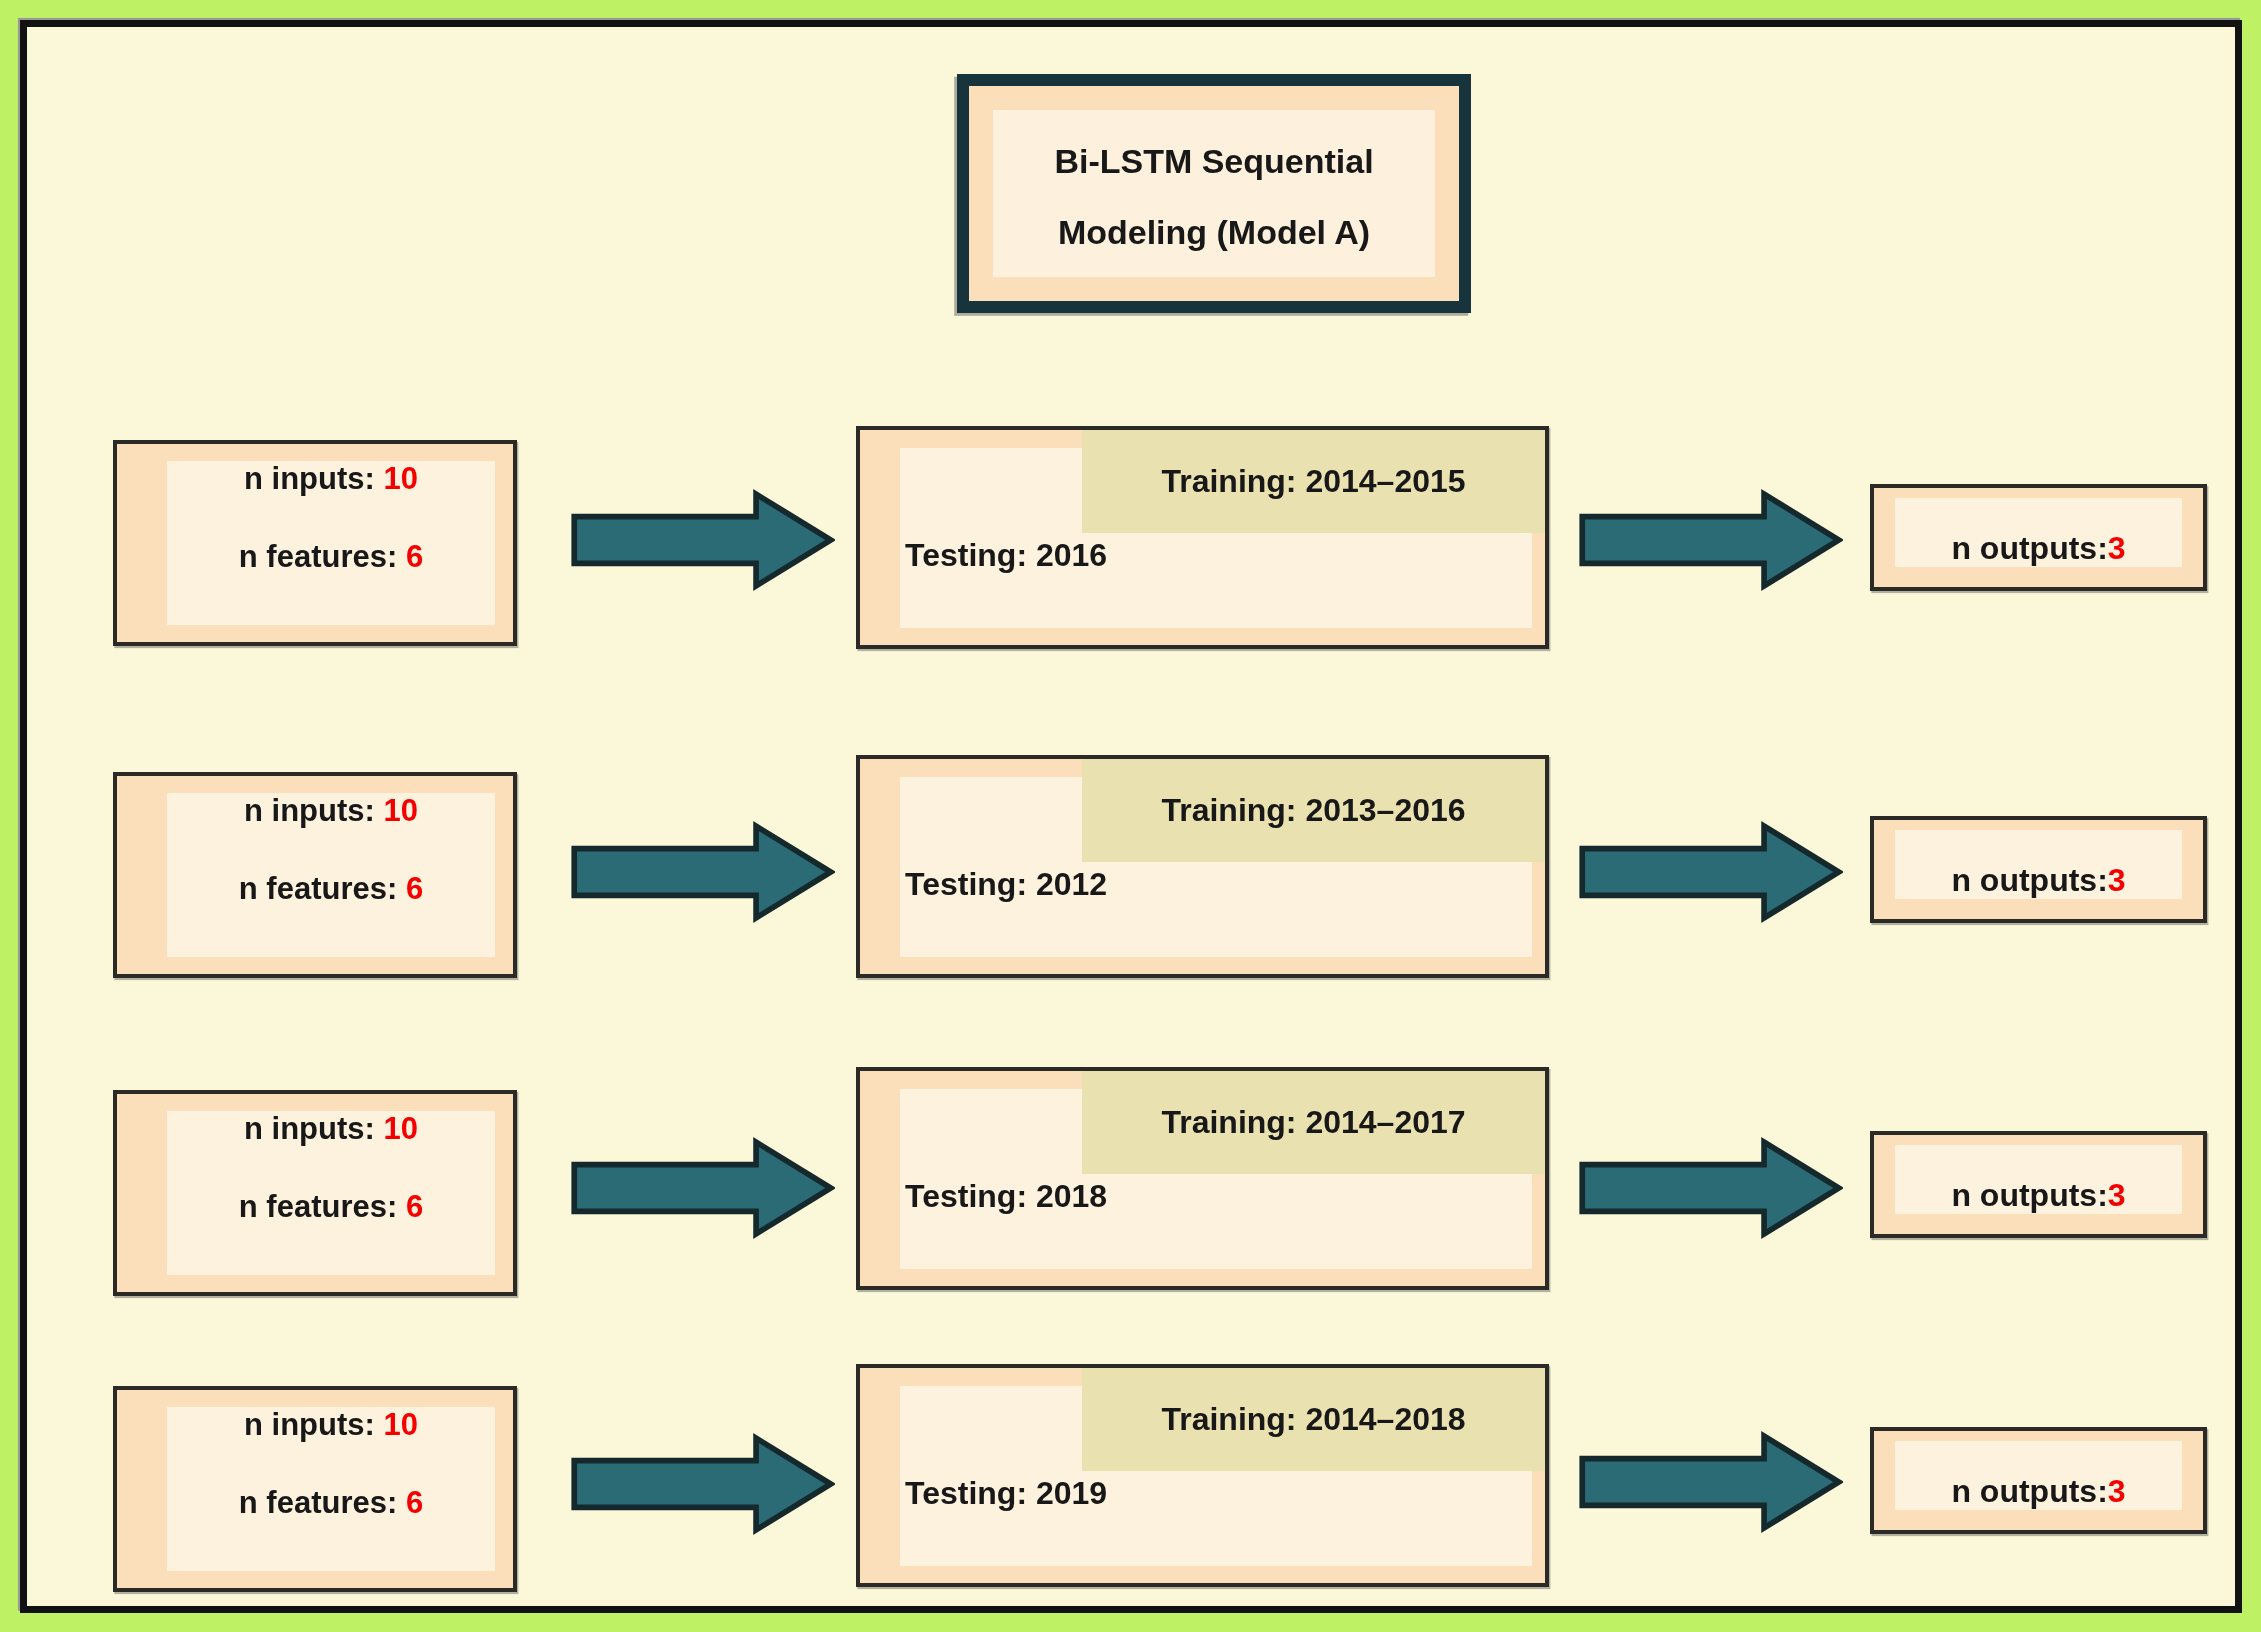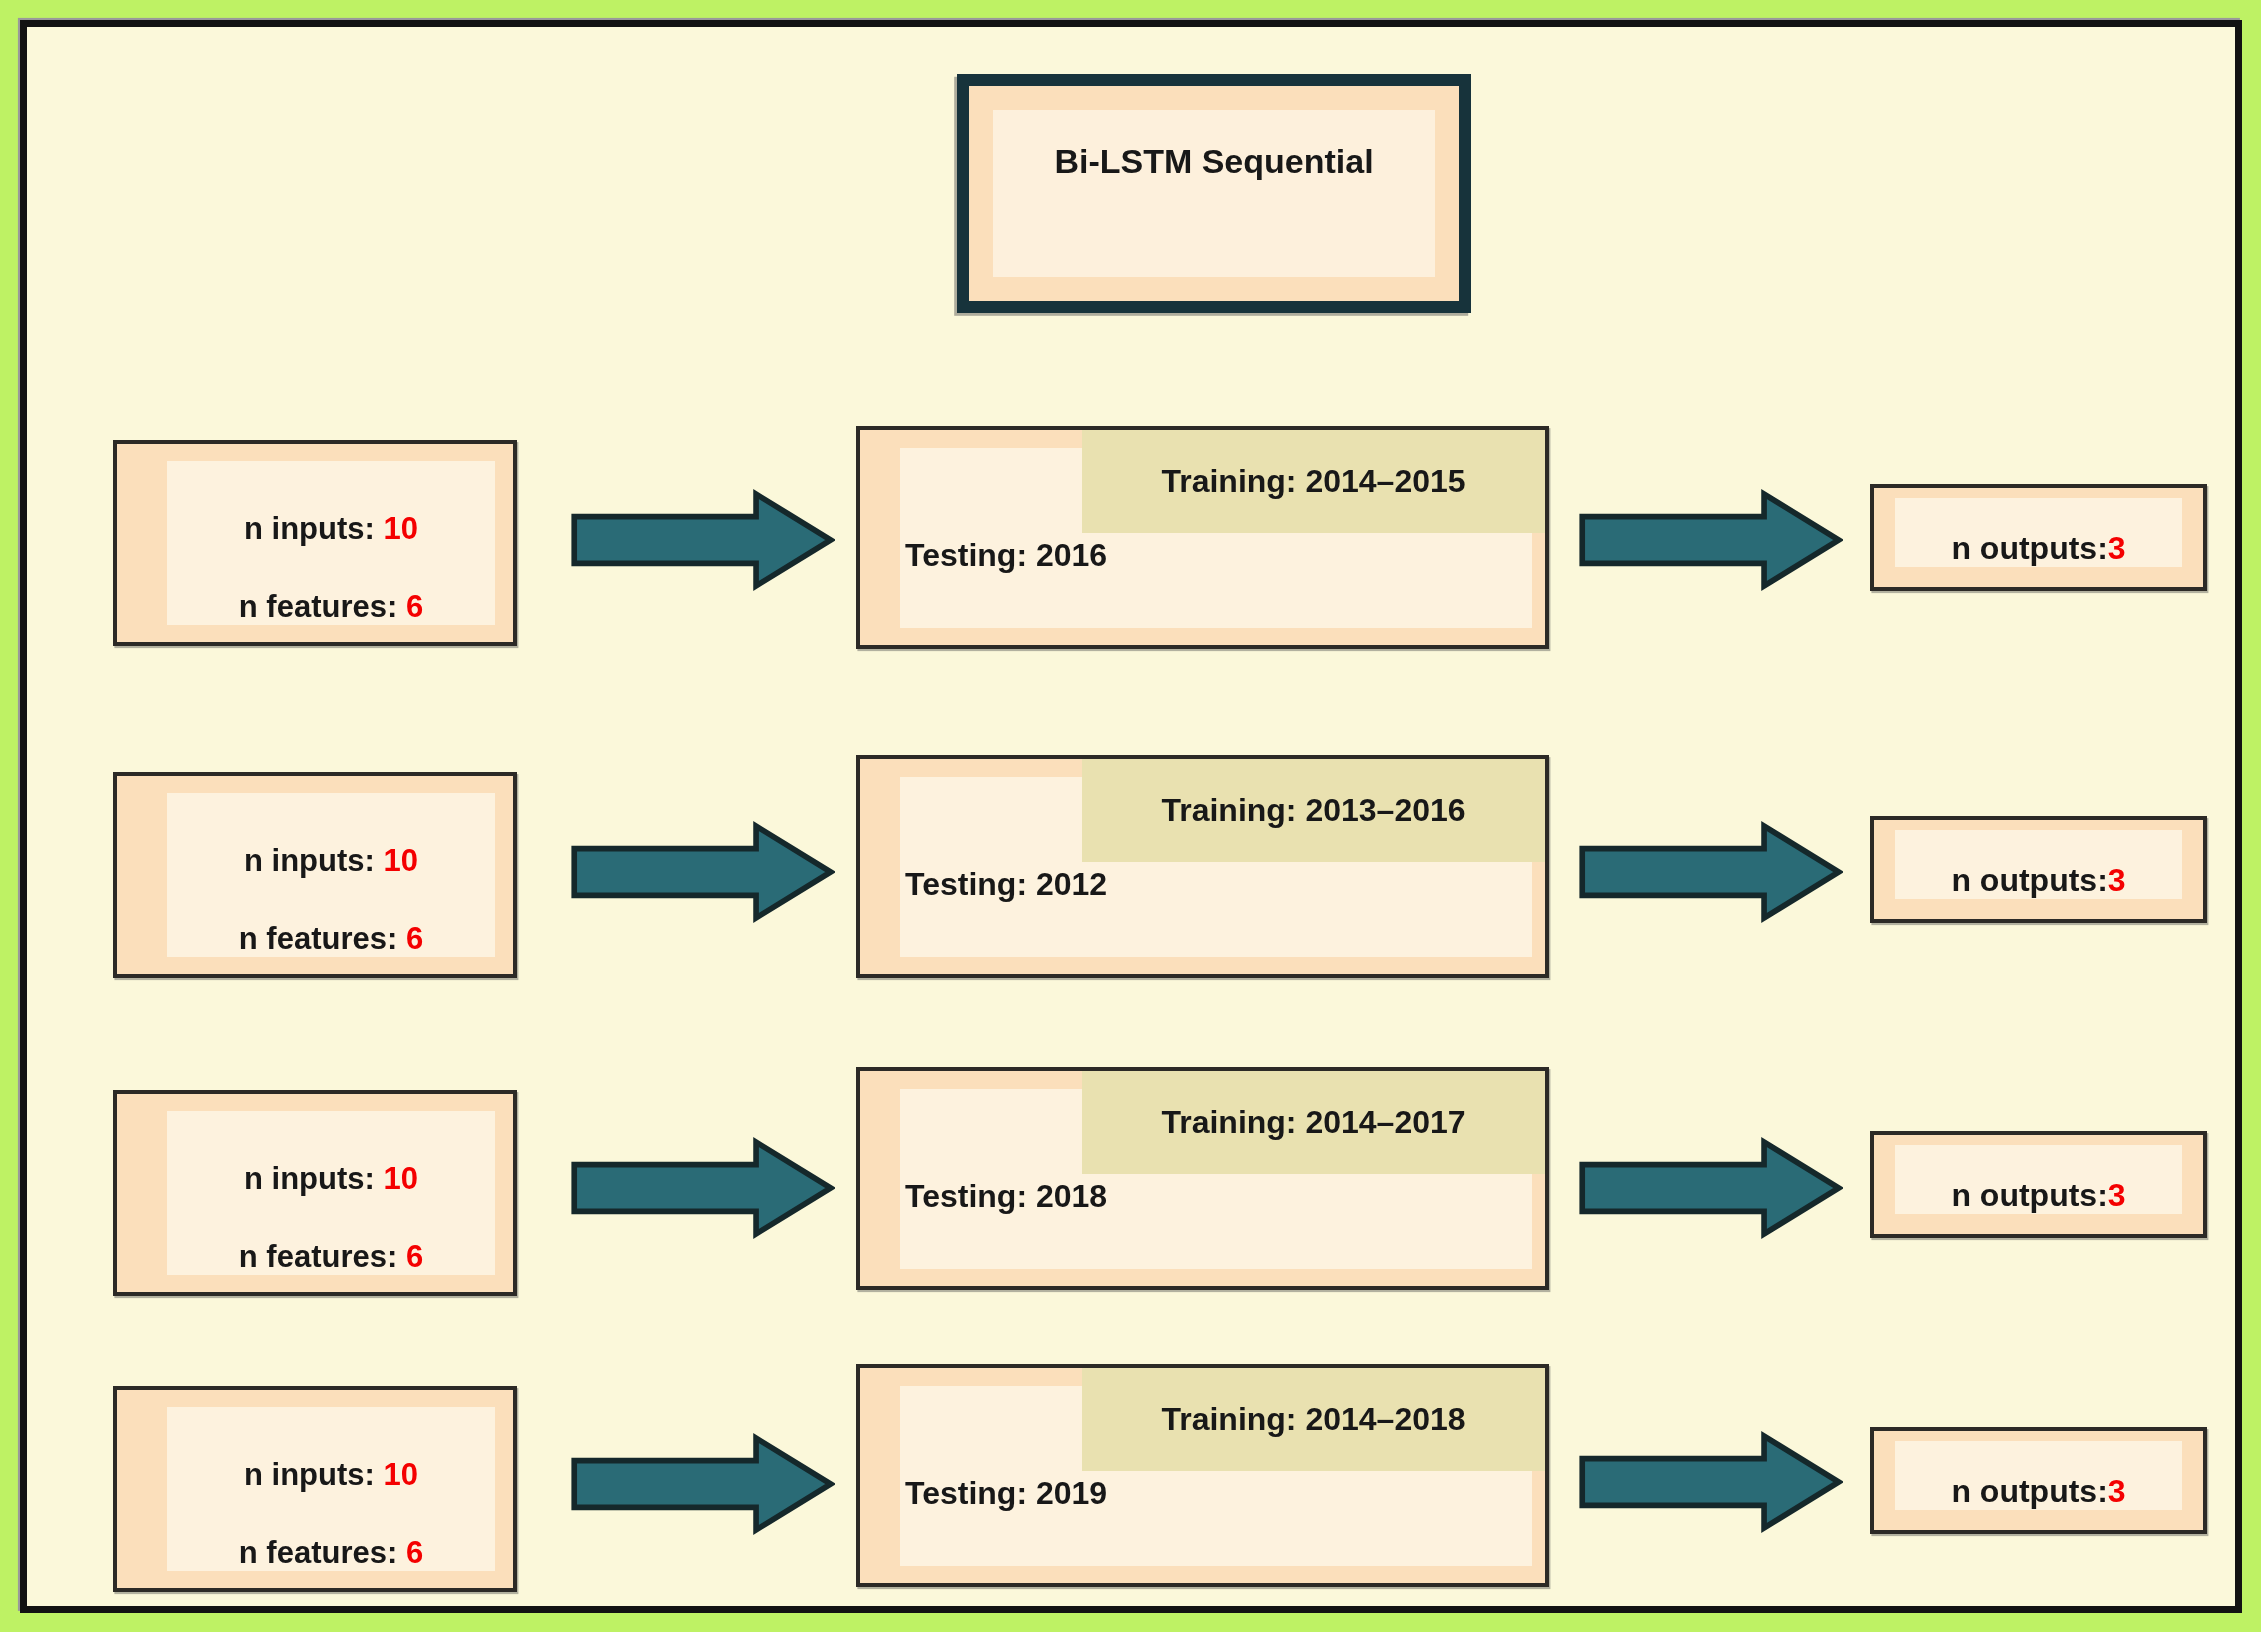--- a/index.html
+++ b/index.html
@@ -62,21 +62,21 @@
     border: 4.2px solid #2c2a26;
     box-shadow: 1.4px 2.1px 0 rgba(70,70,70,0.4);
   }
   .input-inner {
     position: absolute;
     left: 18.3px; top: 17px; right: 18.3px; bottom: 17px;
     background: #fdf2de;
     display: flex;
     flex-direction: column;
     align-items: center;
-    justify-content: flex-end;
+    justify-content: flex-start;
     gap: 42px;
     margin-left: 32px;
   }
   .box-line {
     font-size: 31px;
     font-weight: 700;
     color: #181818;
     white-space: pre;
   }
   .red { color: #f40000; }
@@ -171,20 +171,21 @@
 </head>
 <body>
 
 <div id="stage">
   <div class="frame">
 
     <div class="title-box">
       <div class="title-inner">
         <div class="title-text">
           <div>Bi-LSTM Sequential</div>
+          <div>Modeling (Model A)</div>
         </div>
       </div>
     </div>
 
     <div class="row r1">
       <div class="input-box">
         <div class="input-inner">
           <div class="box-line"><span>n inputs: </span><span class="red">10</span></div>
           <div class="box-line"><span>n features: </span><span class="red">6</span></div>
         </div>

